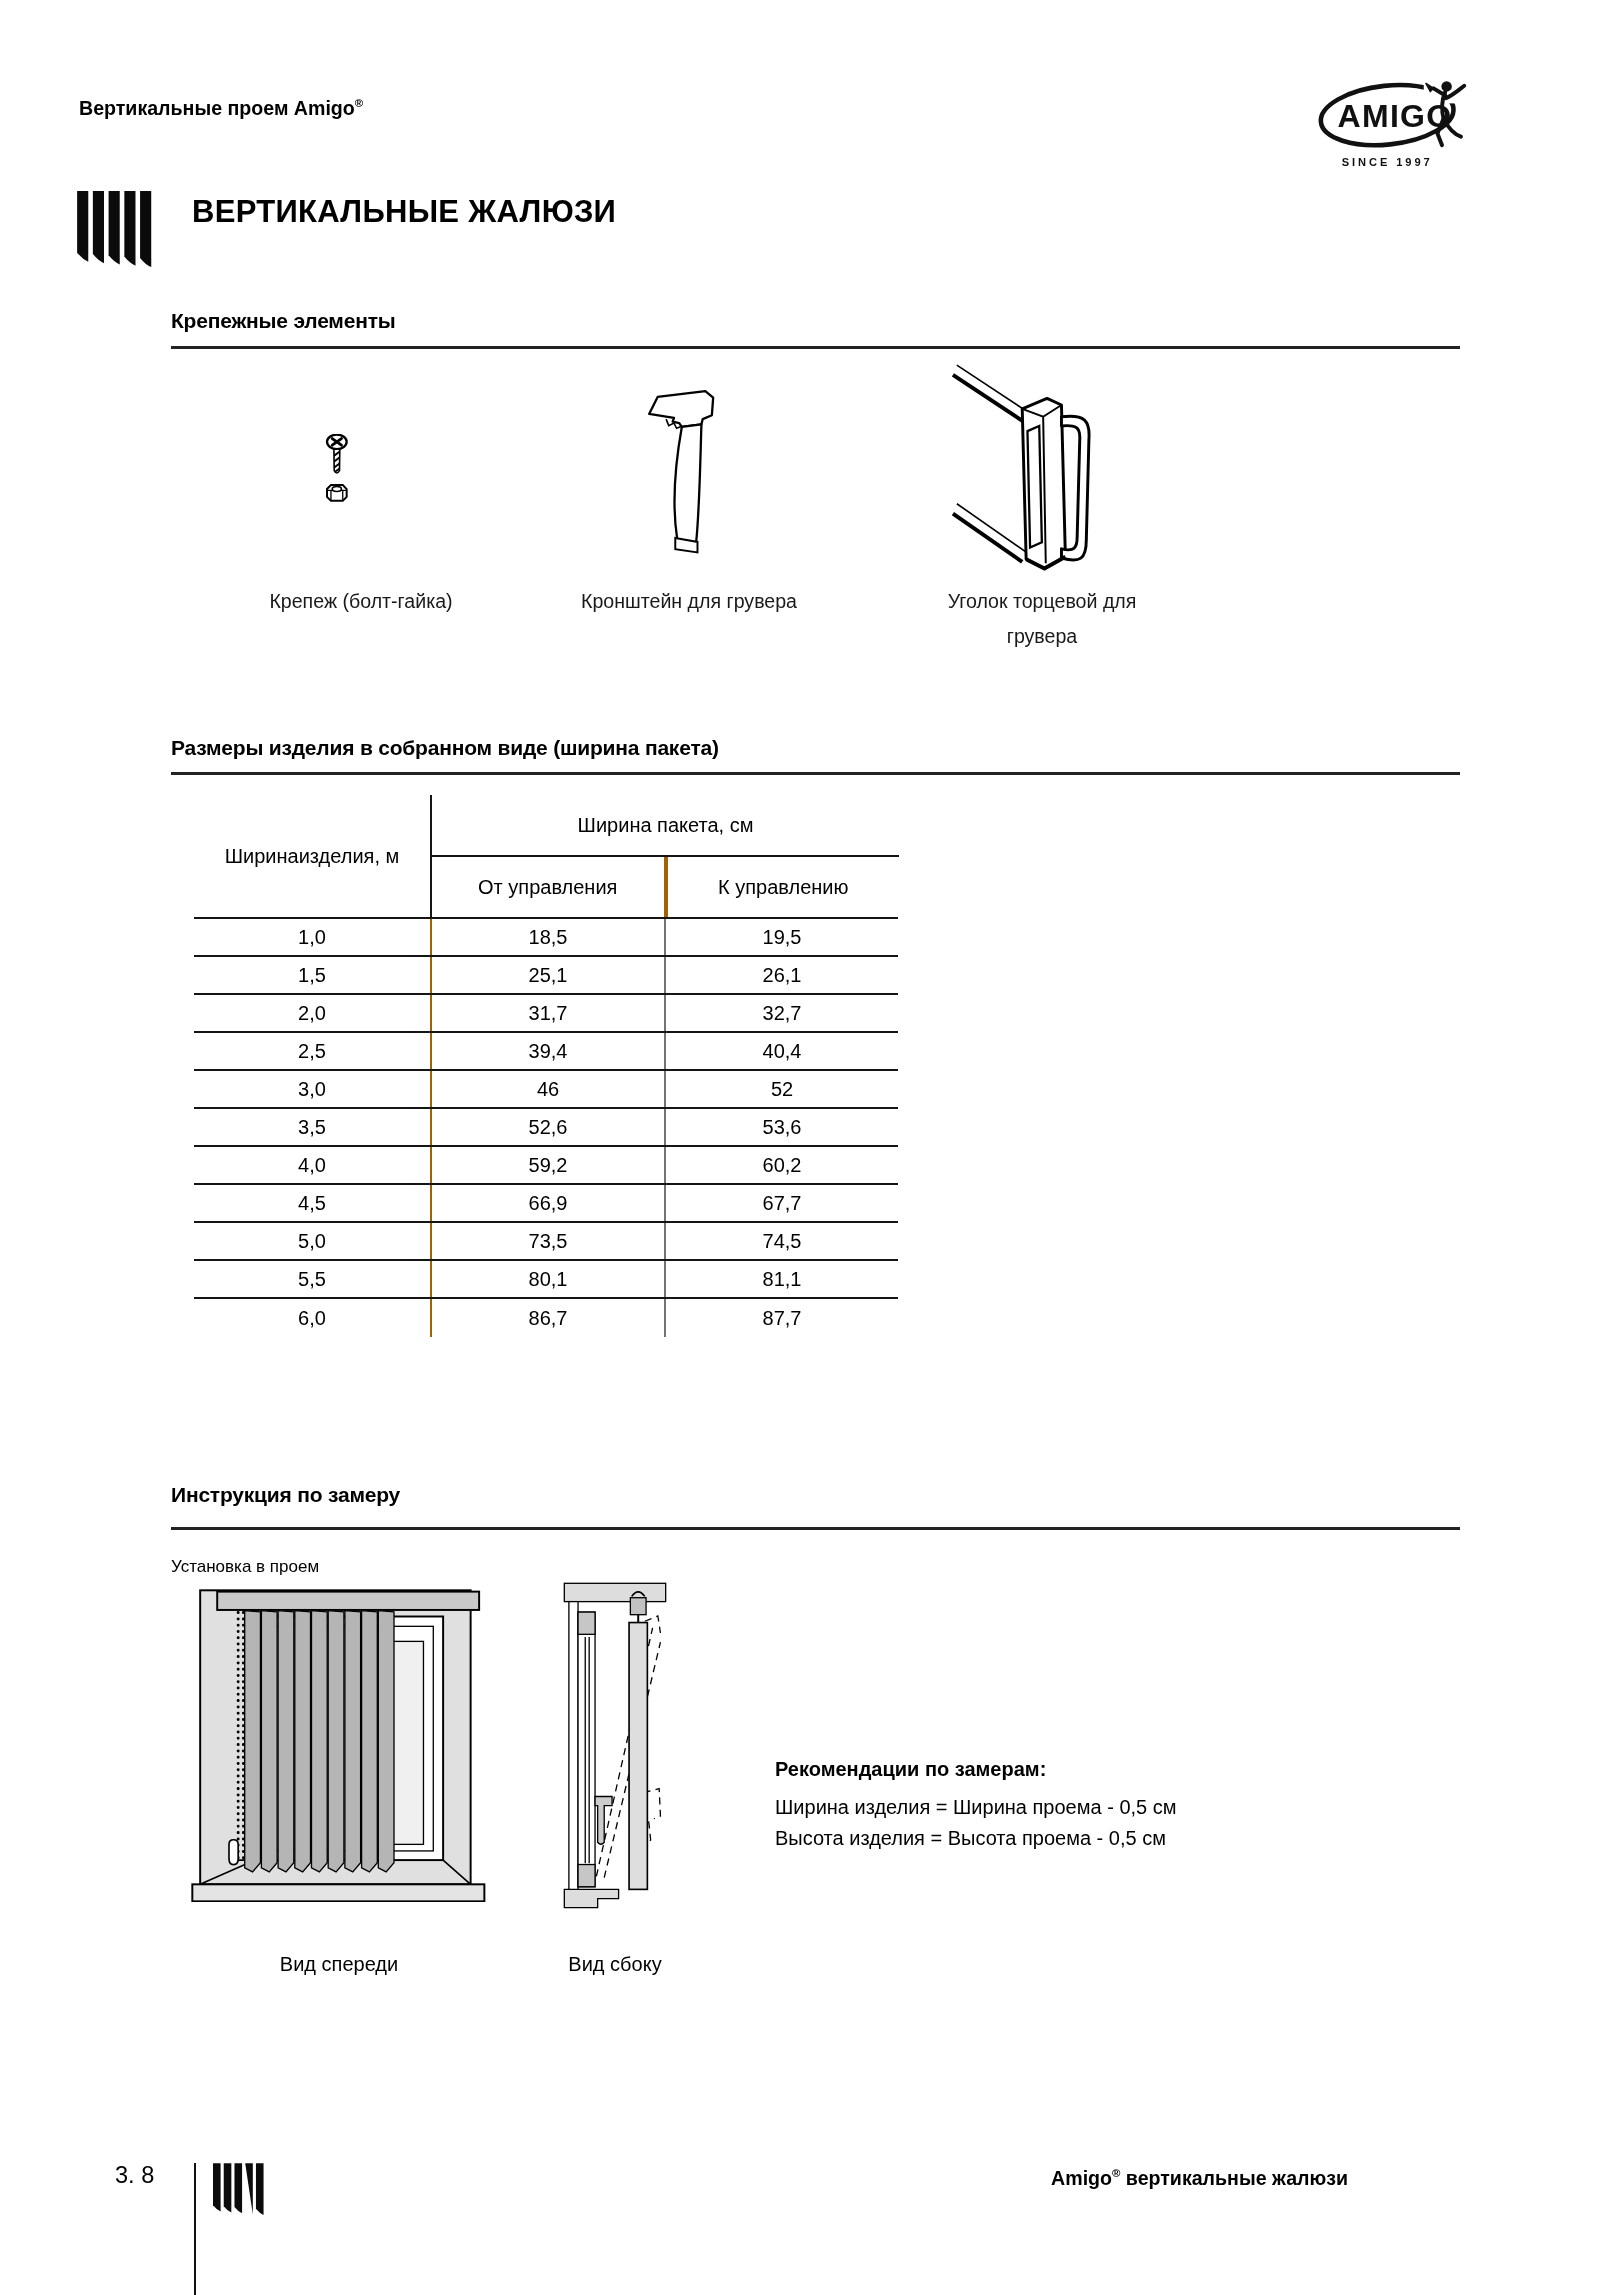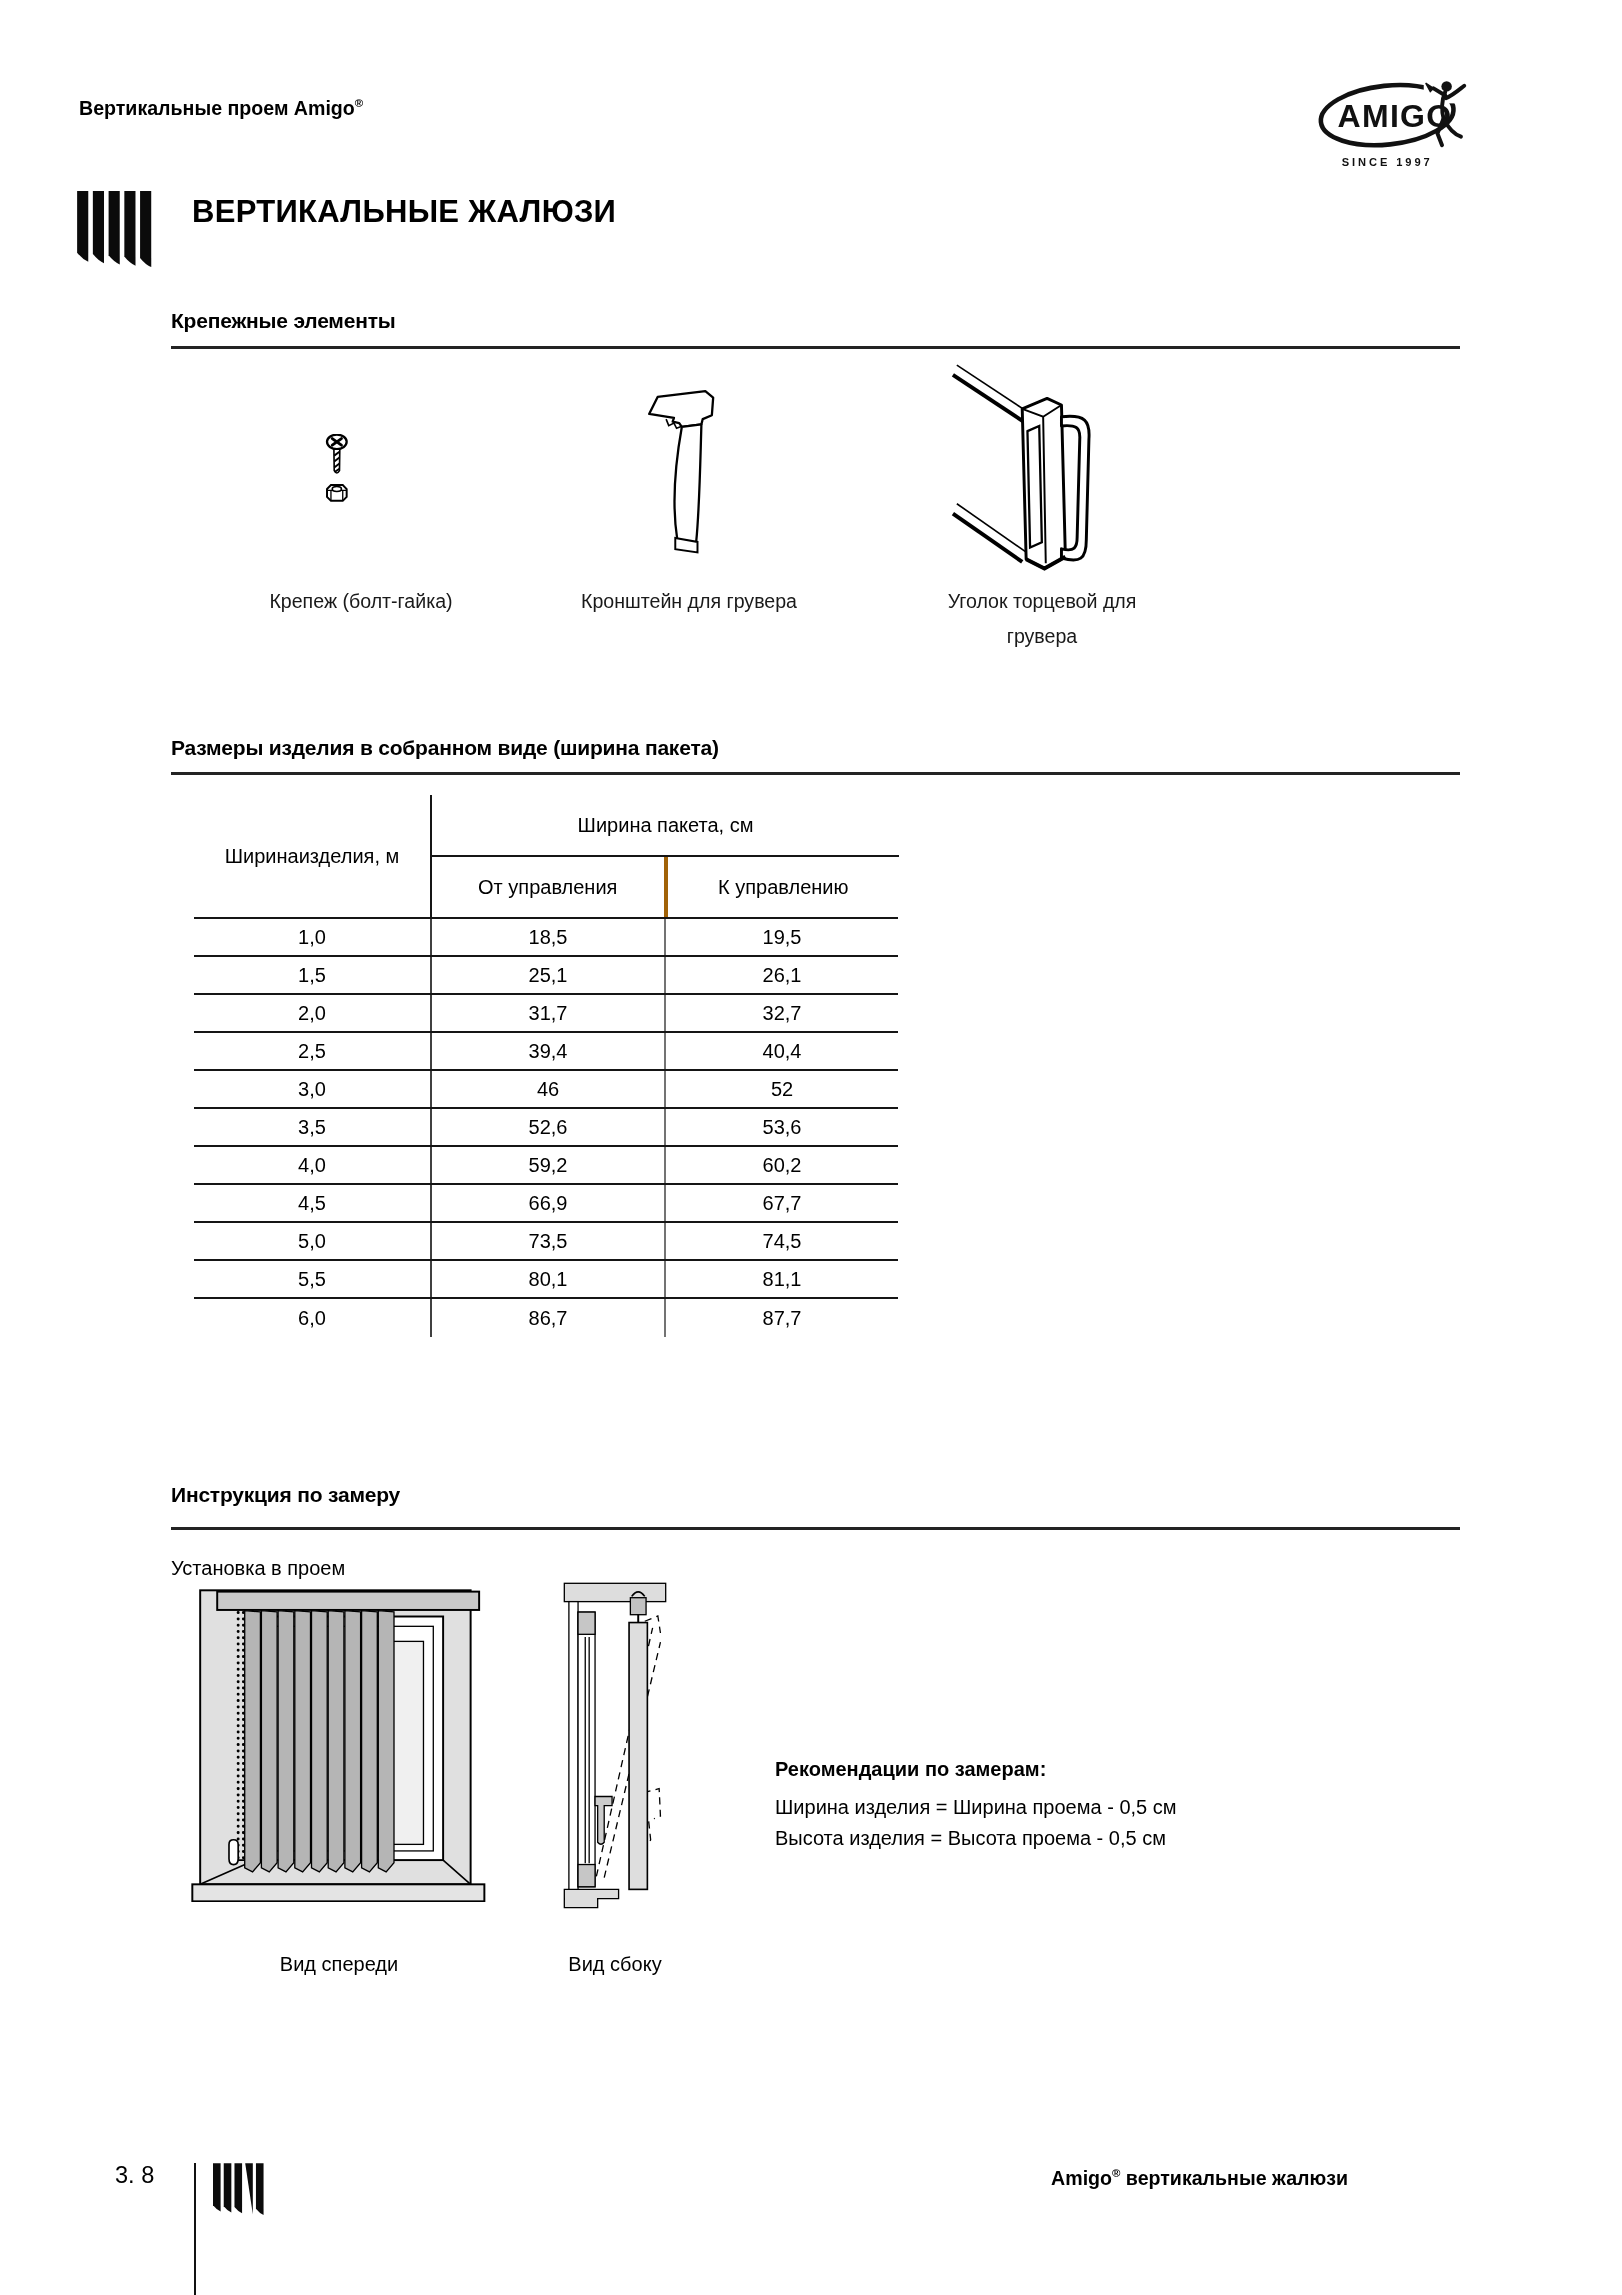--- a/index.html
+++ b/index.html
@@ -22,24 +22,24 @@
   .th-right{position:absolute;left:236px;top:0;width:467px;height:122px;border-left:2px solid #151515}
   .th-group{height:60px;display:flex;align-items:center;justify-content:center;font-size:20px;
             border-bottom:2px solid #151515}
   .th-sub{display:flex;height:60px}
   .th-sub > div{flex:1;display:flex;align-items:center;justify-content:center;font-size:20px}
   .th-sub > div + div{border-left:4px solid #a16207}
   .trow{display:flex;height:38px;border-bottom:2px solid #151515;box-sizing:border-box}
   .trow:last-child{border-bottom:none}
   .trow > div{display:flex;align-items:center;justify-content:center;font-size:20px;box-sizing:border-box}
   .trow > div:nth-child(1){width:236px}
-  .trow > div:nth-child(2){width:234px;border-left:2px solid #404040}
+  .trow > div:nth-child(2){width:234px;border-left:2px solid #a16207}
   .trow > div:nth-child(3){width:234px;border-left:2px solid #737373}
   
-  #subheading-install{left:171px;top:1557px;font-size:20px}
+  #subheading-install{left:171px;top:1557px;font-size:17px}
   #recs{left:775px;top:1754px;font-size:20px;line-height:31px}
   #recs .rec-title{font-weight:bold;margin-bottom:6.5px}
   
   #footer-page-num{left:115px;top:2162px;font-size:23.6px}
   #footer-vline{left:194px;top:2163px;width:2px;height:132px;background:#111}
   #footer-right{left:916px;top:2167px;width:432px;text-align:right;font-size:19.6px;font-weight:bold}
   svg{display:block}
   .cap-view{position:absolute;text-align:center;font-size:20px}
 </style>
 </head>

